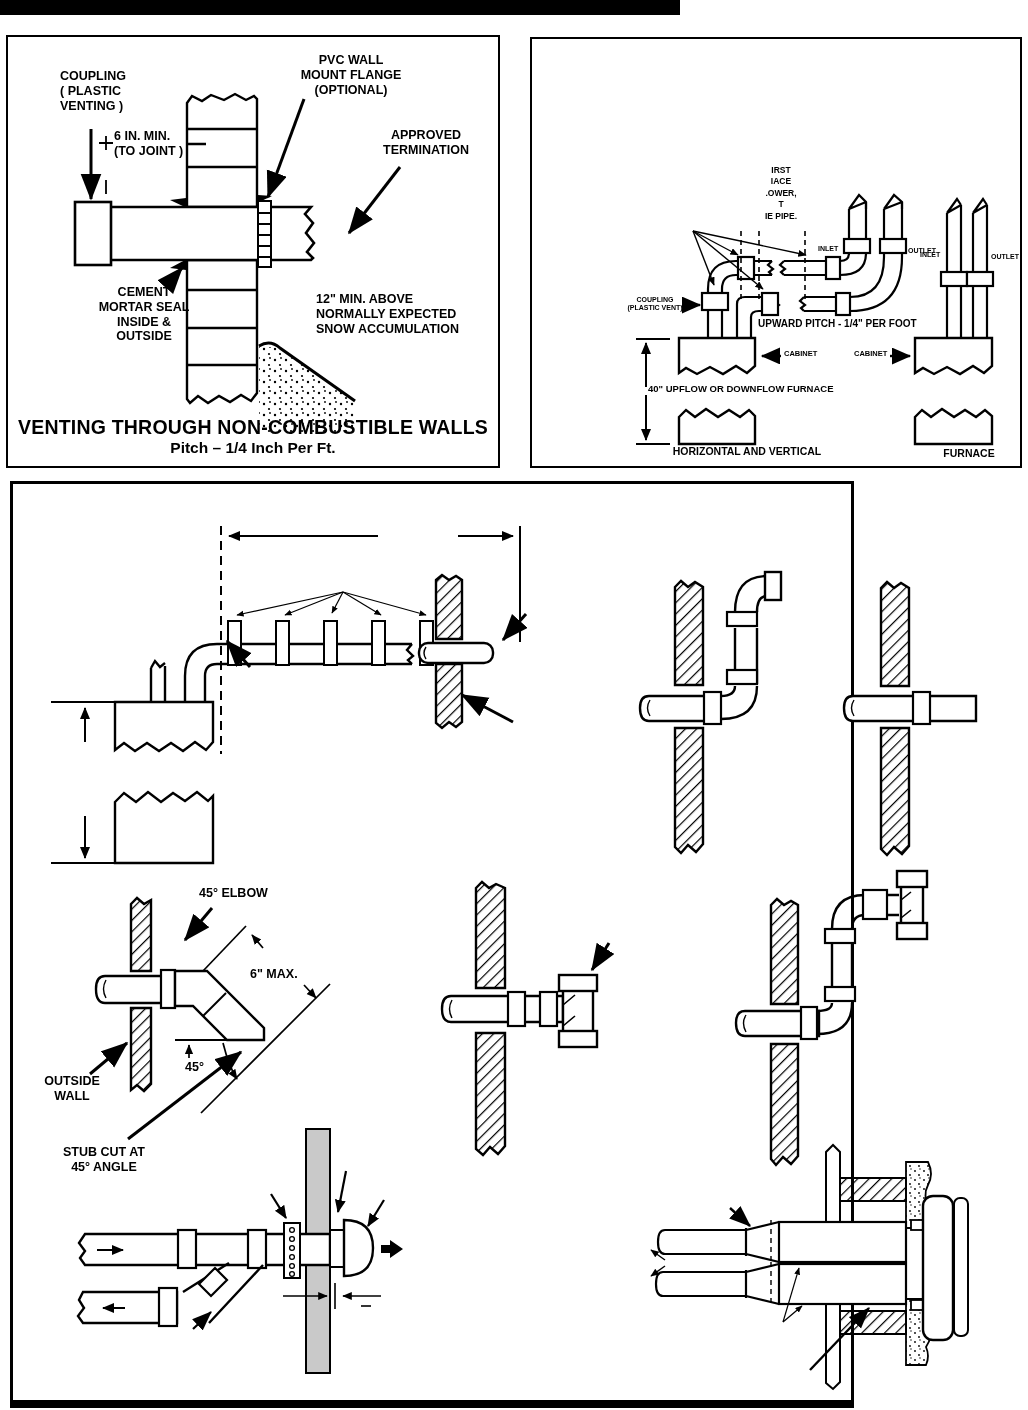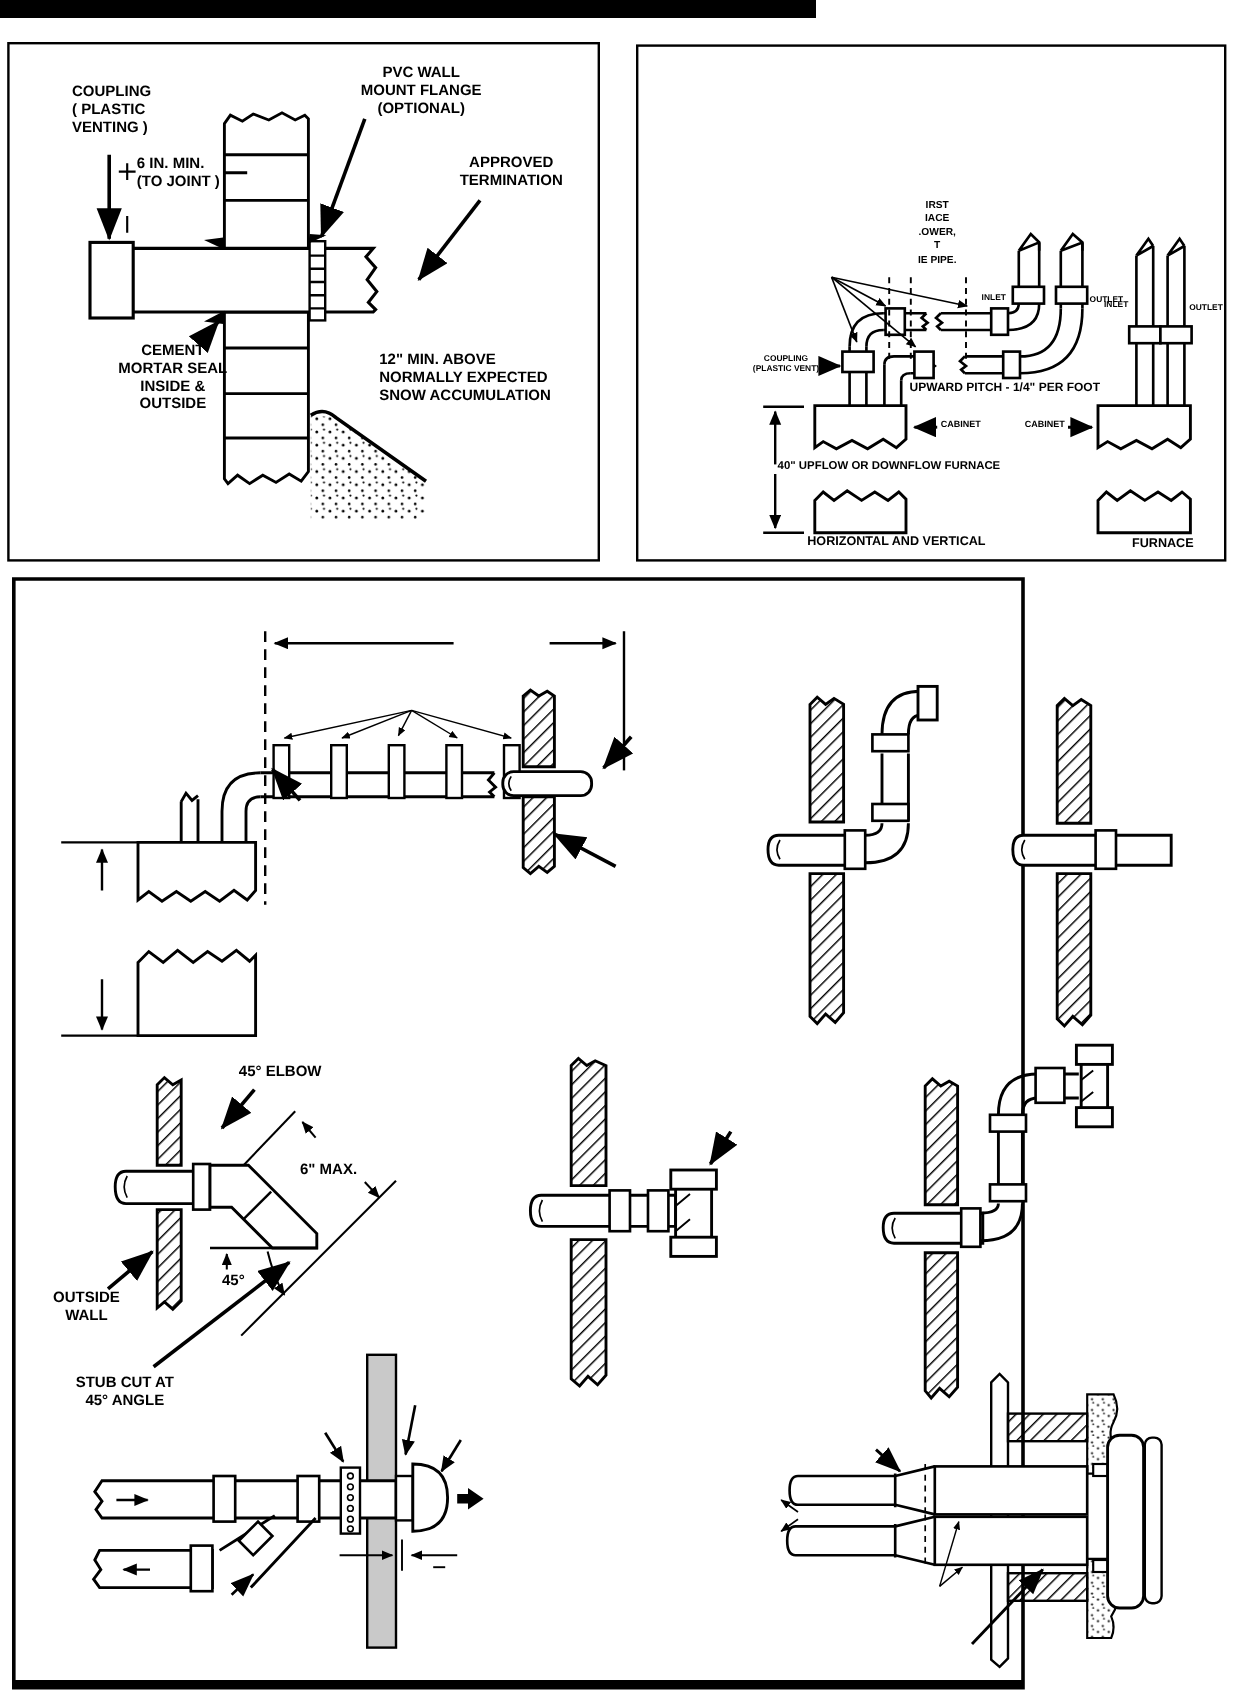--- a/index.html
+++ b/index.html
@@ -83,20 +83,22 @@
 (OPTIONAL)</div>
     <div class="lbl ctr" style="left:360px;top:91px;width:116px;">APPROVED
 TERMINATION</div>
     <div class="lbl ctr" style="left:84px;top:248px;width:104px;">CEMENT
 MORTAR SEAL
 INSIDE &amp;
 OUTSIDE</div>
     <div class="lbl" style="left:308px;top:255px;width:164px;">12" MIN. ABOVE
 NORMALLY EXPECTED
 SNOW ACCUMULATION</div>
+    <div class="lbl ctr t19" style="left:0;top:379px;width:100%;">VENTING THROUGH NON-COMBUSTIBLE WALLS</div>
+    <div class="lbl ctr t15" style="left:0;top:402px;width:100%;">Pitch – 1/4 Inch Per Ft.</div>
   </section>
 
   <section class="panel p2">
     <svg width="487" height="426" viewBox="0 0 487 426">
       <defs>
         <marker id="a2" markerWidth="9" markerHeight="8" refX="7.5" refY="3.5" orient="auto">
             <path d="M0,0 L8,3.5 L0,7 Z" fill="#000"></path>
           </marker>
         <marker id="a2s" markerWidth="7" markerHeight="6" refX="5.5" refY="2.5" orient="auto">
             <path d="M0,0 L6,2.5 L0,5 Z" fill="#000"></path>

